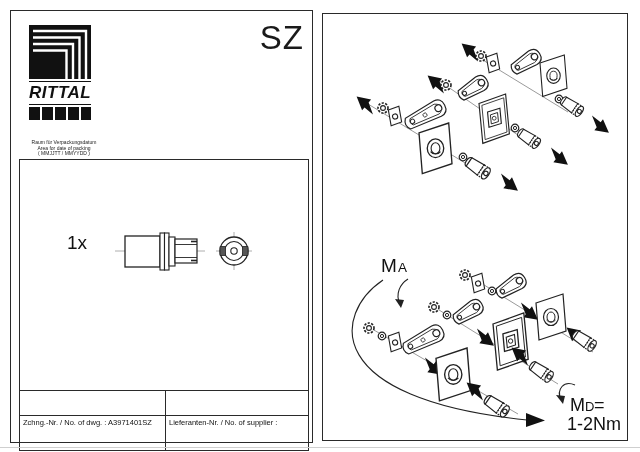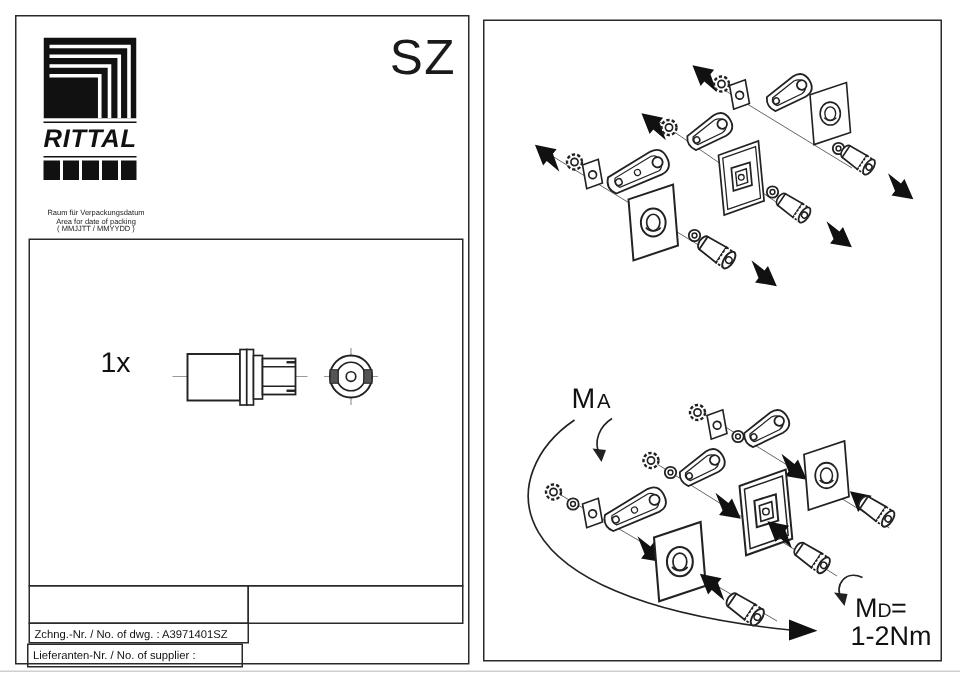--- a/index.html
+++ b/index.html
@@ -35,26 +35,26 @@
   }
 
   
   #drawing-box { position: absolute; left: 8px; top: 148px; width: 290px; height: 232px;
                  border: 1px solid #2a2a2a; }
   #qty-label { position: absolute; left: 28px; top: 72px; font-size: 19px; color: #111; margin-left: 19px; }
 
   
   .tb-row { position: absolute; left: 8px; width: 290px; display: flex; }
   #tb-row-a { top: 379px; height: 26px; }
-  #tb-row-b { top: 404px; height: 26px; flex-direction: column; }
+  #tb-row-b { top: 404px; height: 36px; }
   .tb-cell { border: 1px solid #2a2a2a; height: 100%; }
   .tb-cell.left  { width: 147px; }
   .tb-cell.right { width: 144px; margin-left: -1px; }
   #tb-row-b .tb-cell { font-size: 7.5px; line-height: 11px; padding: 1px 0 0 3px; color: #111; }
-  #tb-row-b .tb-cell.right { display: flex; align-items: flex-end; padding-bottom: 2px; }
+  #tb-row-b .tb-cell.right { display: flex; align-items: flex-start; padding-bottom: 12px; }
 
   .scan-edge { position: absolute; left: 0; top: 447px; width: 640px; height: 1px;
                background: #cfcfcf; }
 
   svg text { fill: #111; font-family: "Liberation Sans", sans-serif; }
 </style>
 </head>
 <body>
 
 <div id="left-panel" class="panel">

